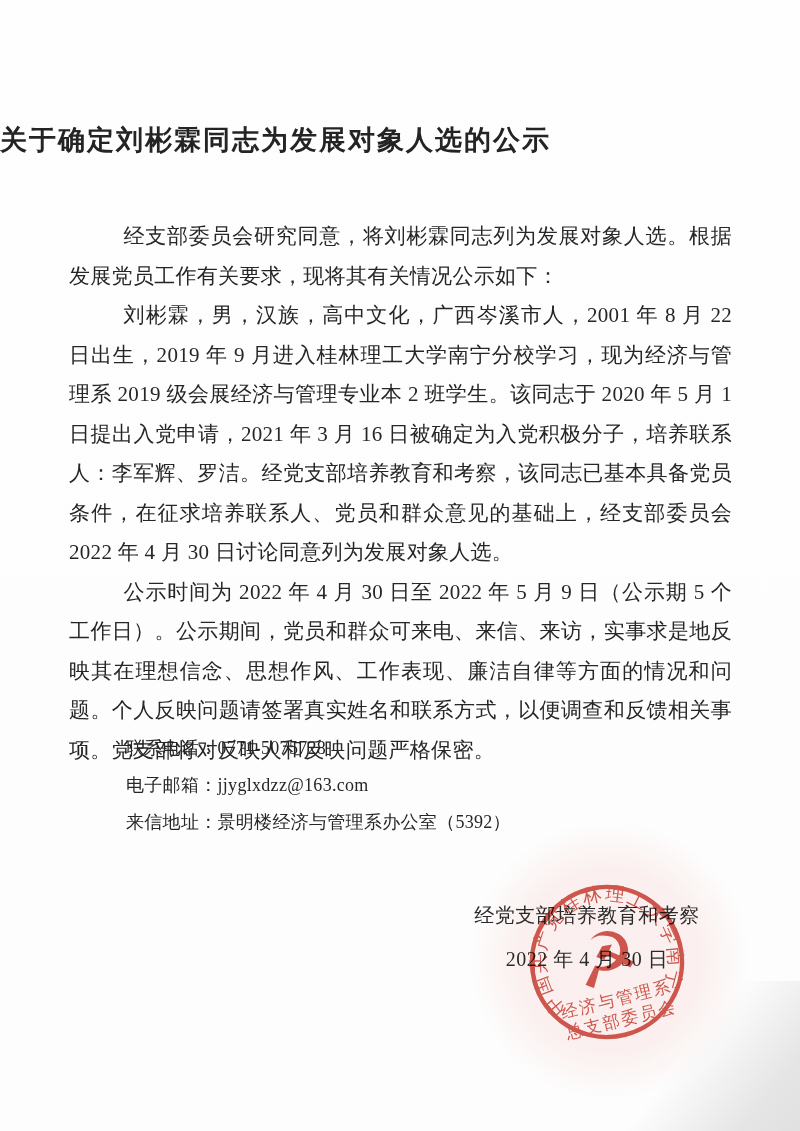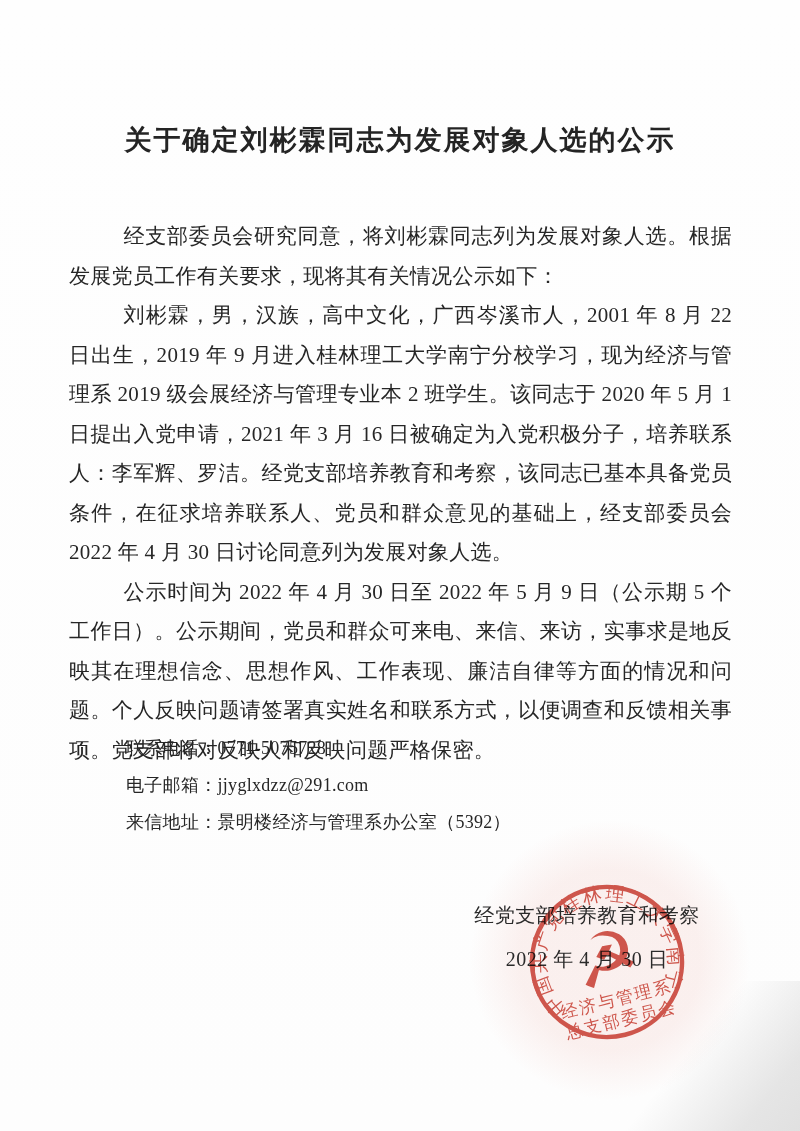--- a/index.html
+++ b/index.html
@@ -12,21 +12,21 @@
     font-family:"Liberation Serif","DejaVu Serif",serif;
   }
   
   .page::after {
     content:""; position:absolute; right:0; bottom:0; width:300px; height:150px;
     background:linear-gradient(128deg, rgba(0,0,0,0) 58%, rgba(120,120,120,0.18) 86%, rgba(150,150,150,0.28) 100%);
     pointer-events:none;
   }
   .doc-title {
     position:absolute; top:104px; left:0; width:800px;
-    text-align:center; font-size:27px; font-weight:bold; letter-spacing:2px;
+    font-size:27px; font-weight:bold; letter-spacing:2px;
     color:#242424;
   }
   .body-text {
     position:absolute; top:189px; left:69px; width:663px;
     font-size:21px; line-height:39.5px; text-align:justify; letter-spacing:0.3px;margin-top:28px;
   }
   .body-text p { margin:0; text-indent:2.6em; }
   .contacts {
     position:absolute; top:730px; left:126px;
     font-size:18px; line-height:37px; letter-spacing:0.3px;
@@ -54,21 +54,21 @@
   <h1 class="doc-title">关于确定刘彬霖同志为发展对象人选的公示</h1>
 
   <div class="body-text">
     <p>经支部委员会研究同意，将刘彬霖同志列为发展对象人选。根据发展党员工作有关要求，现将其有关情况公示如下：</p>
     <p>刘彬霖，男，汉族，高中文化，广西岑溪市人，2001 年 8 月 22 日出生，2019 年 9 月进入桂林理工大学南宁分校学习，现为经济与管理系 2019 级会展经济与管理专业本 2 班学生。该同志于 2020 年 5 月 1 日提出入党申请，2021 年 3 月 16 日被确定为入党积极分子，培养联系人：李军辉、罗洁。经党支部培养教育和考察，该同志已基本具备党员条件，在征求培养联系人、党员和群众意见的基础上，经支部委员会 2022 年 4 月 30 日讨论同意列为发展对象人选。</p>
     <p>公示时间为 2022 年 4 月 30 日至 2022 年 5 月 9 日（公示期 5 个工作日）。公示期间，党员和群众可来电、来信、来访，实事求是地反映其在理想信念、思想作风、工作表现、廉洁自律等方面的情况和问题。个人反映问题请签署真实姓名和联系方式，以便调查和反馈相关事项。党支部将对反映人和反映问题严格保密。</p>
   </div>
 
   <div class="contacts">
     <div>联系电话：0771-5075728</div>
-    <div>电子邮箱：jjyglxdzz@291.com</div>
+    <div>电子邮箱：jjyglxdzz@163.com</div>
     <div>来信地址：景明楼经济与管理系办公室（5392）</div>
   </div>
 
   <div class="signature">
     <div>经党支部培养教育和考察</div>
     <div>2022 年 4 月 30 日</div>
   </div>
 
   <div class="stamp">
     <svg width="180" height="180" viewBox="0 0 180 180">

